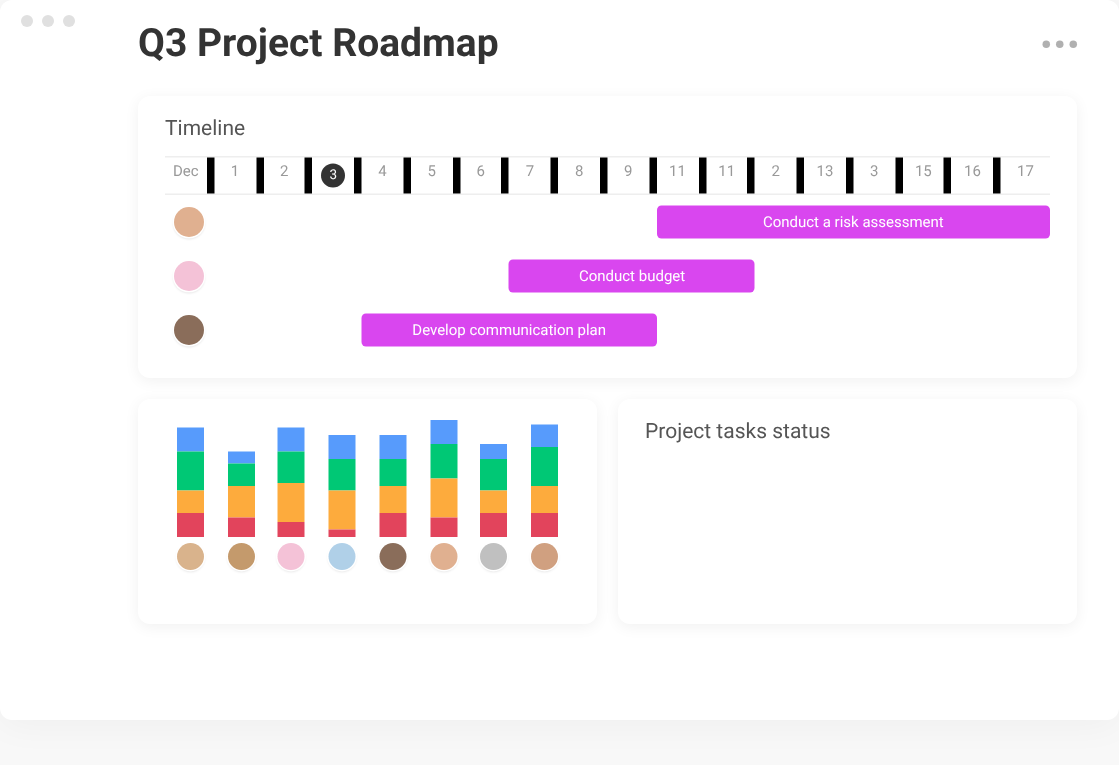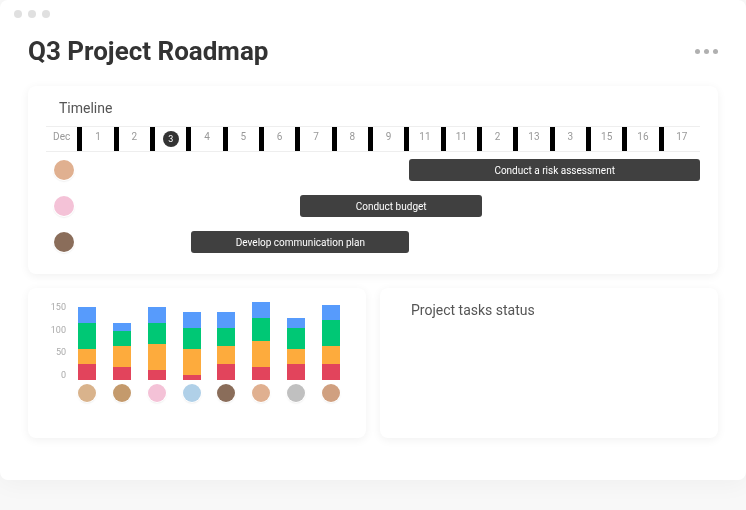--- a/index.html
+++ b/index.html
@@ -11,21 +11,21 @@
     overflow: hidden;
   }
   .browser-chrome {
     width: 746px;
     height: 480px;
     background: #fff;
     border-radius: 8px;
     box-shadow: 0 4px 24px rgba(0,0,0,0.04);
     overflow: hidden;
     display: flex;
-    flex-direction: column;
+    flex-direction: row;
   }
   .window-dots {
     display: flex;
     gap: 6px;
     padding: 10px 14px 4px;
   }
   .window-dots span {
     width: 8px; height: 8px; border-radius: 50%; background: #e0e0e0;
   }
   .content {
@@ -57,21 +57,20 @@
   .card {
     background: #fff;
     border-radius: 8px;
     box-shadow: 0 2px 10px rgba(0,0,0,0.06);
     padding: 14px 18px;
   }
   .card-title {
     font-size: 14px;
     color: #555;
     margin-bottom: 10px;
-    margin-left: 13px;
   }
   
   .timeline-scale {
     display: grid;
     grid-template-columns: repeat(18, 1fr);
     border-top: 1px solid #eee;
     border-bottom: 1px solid #eee;
   }
   .timeline-scale .cell {
     font-size: 10px;
@@ -107,21 +106,21 @@
     grid-column: 1 / 2;
     justify-self: center;
   }
   .avatar {
     width: 20px; height: 20px; border-radius: 50%;
     background: #ccc;
     box-shadow: 0 0 0 1px #fff, 0 1px 2px rgba(0,0,0,0.2);
     flex-shrink: 0;
   }
   .bar {
-    background: #404040;
+    background: #d946ef;
     color: #fff;
     font-size: 10px;
     border-radius: 3px;
     height: 22px;
     display: flex;
     align-items: center;
     justify-content: center;
     padding: 0 8px;
     white-space: nowrap;
   }
@@ -279,26 +278,20 @@
           <div class="tl-row">
             <div class="avatar" style="background: rgb(138, 109, 90);"></div>
             <div class="bar" style="grid-column: 5 / span 6;">Develop communication plan</div>
           </div>
         </div>
     </div>
 
     <div class="bottom">
       <div class="card">
         <div class="ppm-wrap">
-          <div class="ppm-yaxis" id="ppm-yaxis">
-              <div>150</div>
-              <div>100</div>
-              <div>50</div>
-              <div>0</div>
-            </div>
           <div class="ppm-cols" id="ppm-cols">
               <div class="ppm-col">
                 <div class="ppm-stack">
                   <div class="seg red" style="height: 15.6px;"></div>
                   <div class="seg yellow" style="height: 15.6px;"></div>
                   <div class="seg green" style="height: 26px;"></div>
                   <div class="seg blue" style="height: 15.6px;"></div>
                 </div>
                 <div class="ppm-avatar" style="background: rgb(217, 179, 140);"></div>
               </div>

